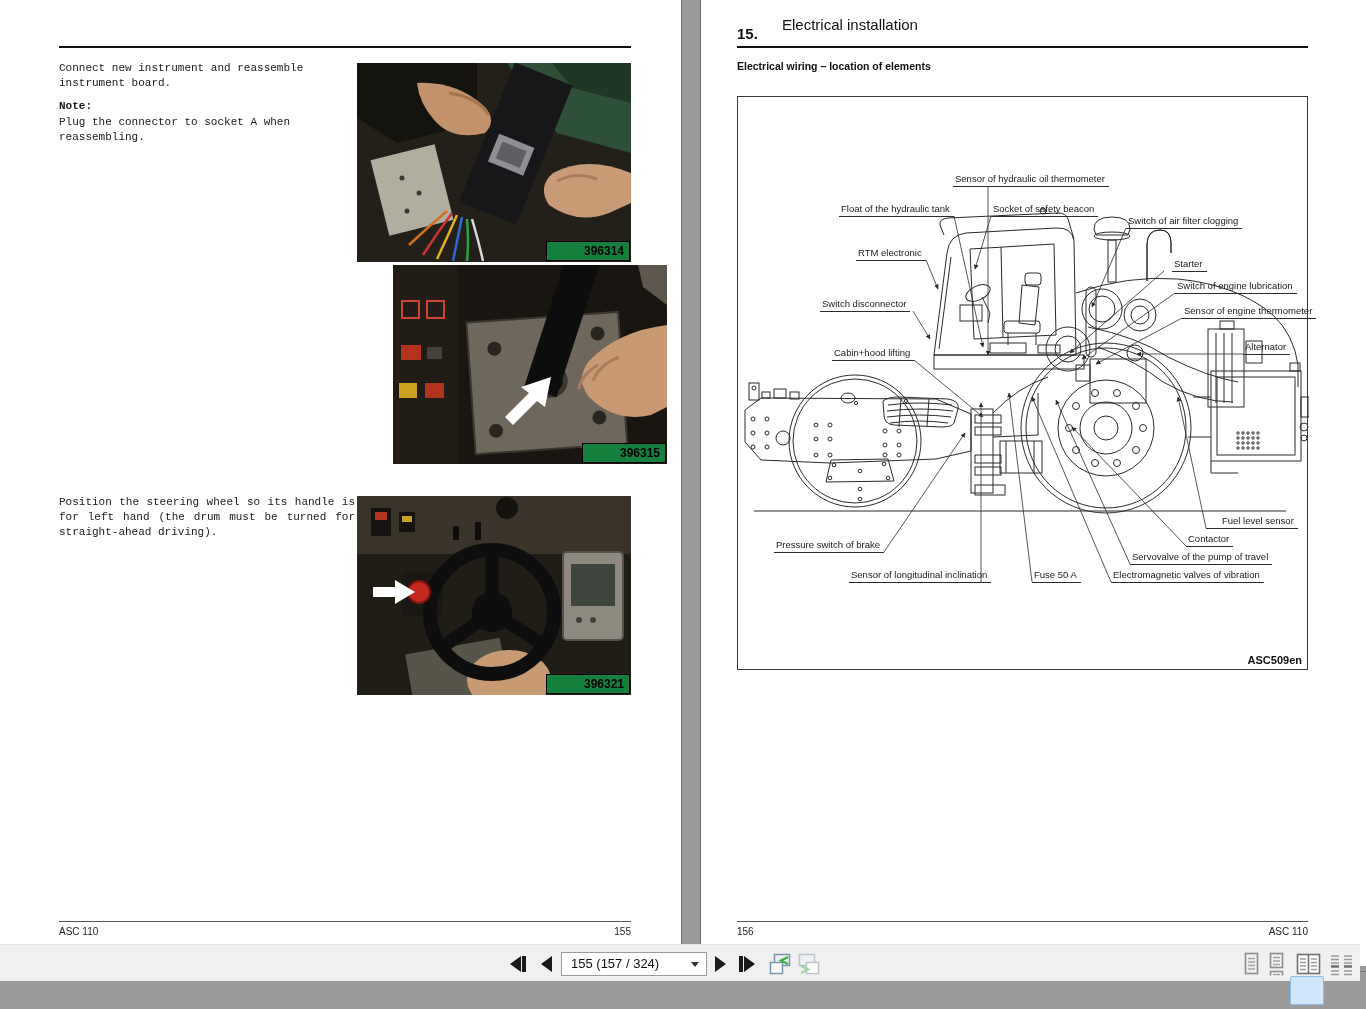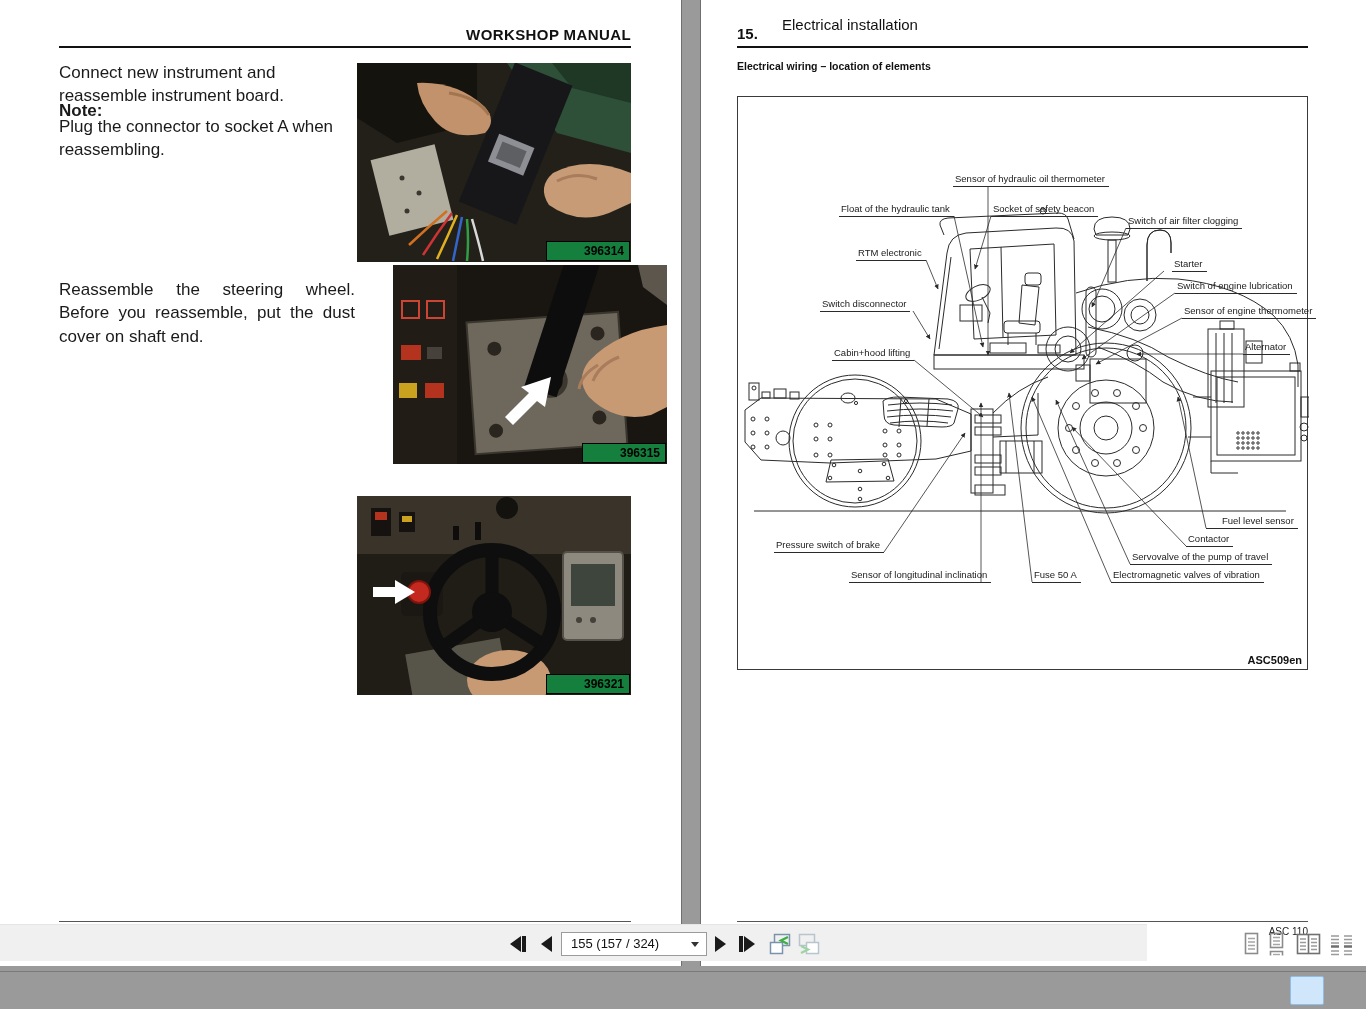--- a/index.html
+++ b/index.html
@@ -12,21 +12,21 @@
   .page.right { left:701px; width:665px; }
   .page-gap { position:absolute; left:681px; top:0; width:20px; height:966px;
     background:#9a9a9a; border-left:1px solid #6f6f6f; border-right:1px solid #6f6f6f; }
   .bottom-shadow { position:absolute; left:0; top:966px; width:1366px; height:6px;
     background:#9a9a9a; border-bottom:1px solid #7a7a7a; }
 
   
   .hdr-title { position:absolute; top:26px; left:59px; width:572px; text-align:right;
     font-size:15px; font-weight:bold; letter-spacing:.4px; color:#111; }
   .hdr-rule { position:absolute; top:46px; left:59px; width:572px; height:2px; background:#111; }
-  .body-text { font-size:17px; line-height:1.38; color:#1a1a1a; }
+  .body-text { font-size:11px; line-height:1.38; color:#1a1a1a;font-family:Liberation Mono, monospace; }
   .p1 { position:absolute; top:61px; left:59px; width:292px; }
   .note-label { position:absolute; top:99px; left:59px; font-weight:bold; }
   .note-text  { position:absolute; top:115px; left:59px; width:292px; }
   .p2 { position:absolute; top:278px; left:59px; width:296px; text-align:justify; }
   .p3 { position:absolute; top:495px; left:59px; width:296px; text-align:justify; }
   .photo { position:absolute; left:357px; width:274px; height:199px; overflow:hidden; background:#1c1913; }
   .photo.ph1 { top:63px; } .photo.ph2 { top:265px;margin-left:36px; } .photo.ph3 { top:496px; }
   .photo svg { display:block; }
   .photo-caption { position:absolute; right:1px; bottom:1px; width:84px; height:20px;
     background:#15803d; border:1px solid #000; font-size:12px; font-weight:bold;
@@ -45,39 +45,38 @@
   .diagram { position:absolute; top:96px; left:36px; width:571px; height:574px;
     border:1px solid #3a3a3a; background:#fff; }
   .diagram svg.machine, .diagram svg.leaders { position:absolute; left:0; top:0; }
   .machine path, .machine line, .machine rect, .machine circle, .machine ellipse, .machine polyline
     { fill:none; stroke:#2b2b2b; stroke-width:1; }
   .dg-label { position:absolute; white-space:nowrap; font-size:9.5px; color:#1a1a1a;
     border-bottom:1px solid #2b2b2b; padding:0 4px 1px 2px; line-height:12px; background:transparent; }
   .fig-code { position:absolute; right:5px; bottom:3px; font-size:11px; font-weight:bold; color:#111; }
 
   
-  .toolbar { position:absolute; left:0; top:924px; width:1147px; height:37px;
+  .toolbar { position:absolute; left:0; top:944px; width:1360px; height:37px;
     background:#f0f0f0; border-top:1px solid #e6e6e6; }
   .tb-btn { position:absolute; top:5px; width:26px; height:27px; background:transparent;
     border:none; cursor:pointer; display:flex; align-items:center; justify-content:center; }
   .page-combo { position:absolute; left:561px; top:7px; width:146px; height:24px;
     background:#fff; border:1px solid #9b9b9b; font-size:13px; color:#111;
     padding:3px 18px 0 9px; }
   .combo-caret { position:absolute; left:691px; top:17px; width:0; height:0;
     border-left:4px solid transparent; border-right:4px solid transparent; border-top:5px solid #333; }
   .view-hl { position:absolute; left:1290px; top:976px; width:34px; height:29px;
     background:#cfe6fb; border:1px solid #8ebfe8; border-radius:2px; }
 </style>
 </head>
 <body>
 
 <div class="viewer">
 
   <div class="page left">
-    <div class="hdr-title">WORKSHOP MANUAL</div>
     <div class="hdr-rule"></div>
 
     <div class="body-text p1">Connect new instrument and reassemble instrument board.</div>
     <div class="body-text note-label">Note:</div>
     <div class="body-text note-text">Plug the connector to socket A when reassembling.</div>
 
     <div class="photo ph1">
       <svg width="274" height="199" viewBox="0 0 274 199">
         <rect width="274" height="199" fill="#23201a"></rect>
         <path d="M150 0 L274 0 L274 90 L200 70 Z" fill="#2e4f38"></path>
@@ -100,21 +99,20 @@
         <path d="M95 150 Q80 170 66 192" stroke="#cc3333" stroke-width="2.5" fill="none"></path>
         <path d="M100 152 Q90 175 80 196" stroke="#e0b020" stroke-width="2.5" fill="none"></path>
         <path d="M105 154 Q100 178 96 198" stroke="#3366cc" stroke-width="2.5" fill="none"></path>
         <path d="M110 156 Q112 178 110 198" stroke="#2f9e44" stroke-width="2.5" fill="none"></path>
         <path d="M115 156 Q122 180 126 198" stroke="#d8d8d8" stroke-width="2.5" fill="none"></path>
         <path d="M90 148 Q70 165 52 182" stroke="#d07020" stroke-width="2.5" fill="none"></path>
       </svg>
       <div class="photo-caption">396314</div>
     </div>
 
-    <div class="body-text p2">Reassemble the steering wheel. Before you reassemble, put the dust cover on shaft end.</div>
 
     <div class="photo ph2">
       <svg width="274" height="199" viewBox="0 0 274 199">
         <rect width="274" height="199" fill="#191510"></rect>
         <rect x="0" y="0" width="64" height="199" fill="#211d16"></rect>
         <rect x="9" y="36" width="17" height="17" fill="none" stroke="#cc4433" stroke-width="2"></rect>
         <rect x="34" y="36" width="17" height="17" fill="none" stroke="#cc4433" stroke-width="2"></rect>
         <rect x="8" y="80" width="20" height="15" fill="#b3331f"></rect>
         <rect x="34" y="82" width="15" height="12" fill="#46413a"></rect>
         <rect x="6" y="118" width="18" height="15" fill="#caa21f"></rect>
@@ -133,20 +131,21 @@
         </g>
         <path d="M274 60 Q225 66 196 96 Q182 114 196 132 Q222 158 258 150 L274 142 Z" fill="#c89a74"></path>
         <path d="M205 100 Q188 110 186 124" stroke="#a87c5c" stroke-width="3" fill="none"></path>
         <path d="M226 92 Q206 100 200 116" stroke="#a87c5c" stroke-width="3" fill="none"></path>
         <path d="M245 0 H274 V40 L250 22 Z" fill="#5c564d"></path>
         <polygon points="112,152 136,128 128,122 158,112 152,142 144,136 120,160" fill="#ffffff"></polygon>
       </svg>
       <div class="photo-caption">396315</div>
     </div>
 
+    <div class="body-text p3">Position the steering wheel so its handle is for left hand (the drum must be turned for straight-ahead driving).</div>
 
     <div class="photo ph3">
       <svg width="274" height="199" viewBox="0 0 274 199">
         <rect width="274" height="199" fill="#201c16"></rect>
         <rect x="0" y="0" width="274" height="58" fill="#39332a"></rect>
         <rect x="14" y="12" width="20" height="28" fill="#151210"></rect>
         <rect x="42" y="16" width="16" height="20" fill="#151210"></rect>
         <rect x="18" y="16" width="12" height="8" fill="#b3331f"></rect>
         <rect x="45" y="20" width="10" height="6" fill="#caa21f"></rect>
         <circle cx="150" cy="12" r="11" fill="#14120e"></circle>

